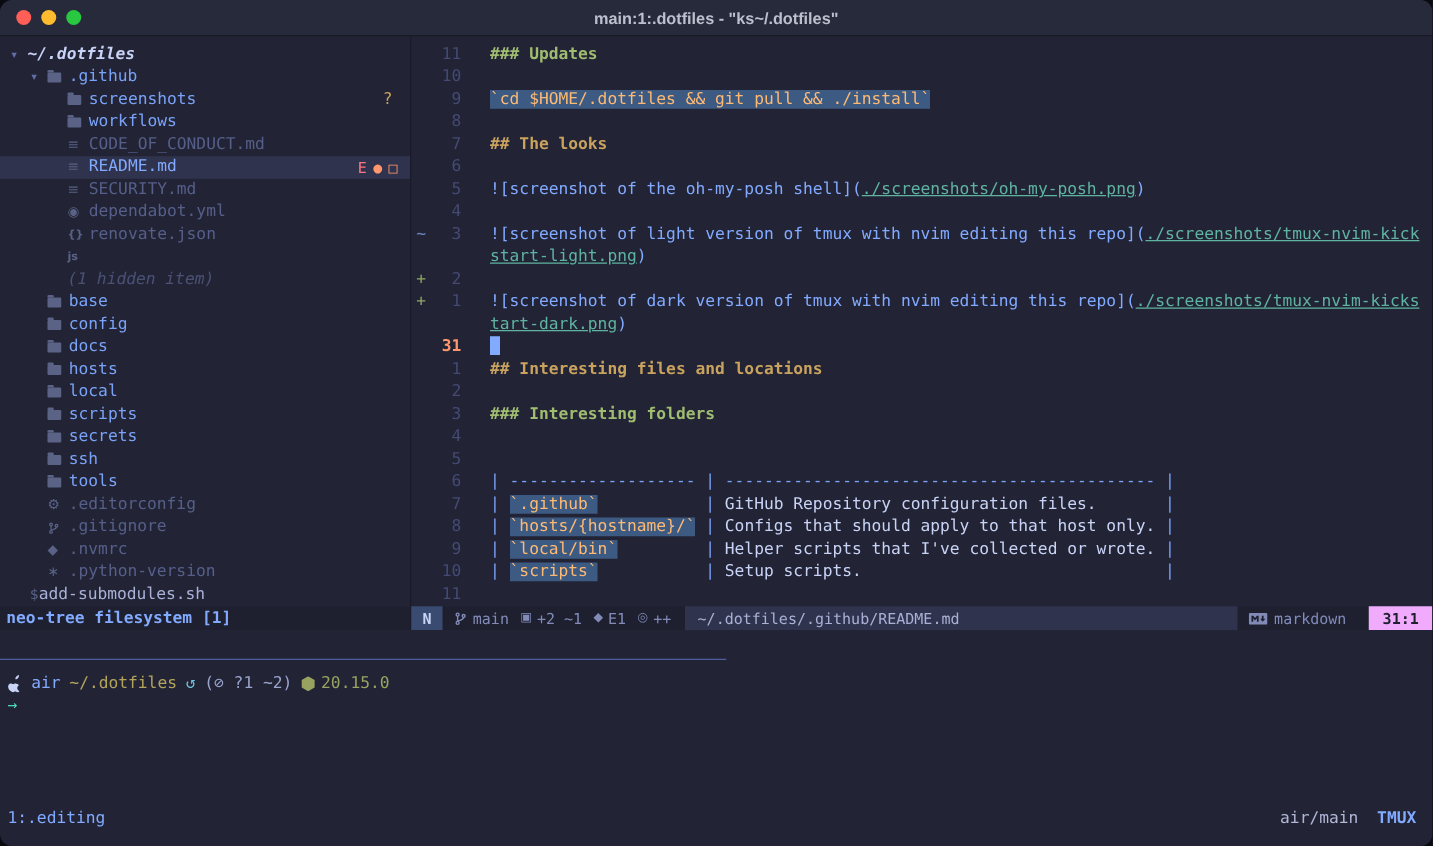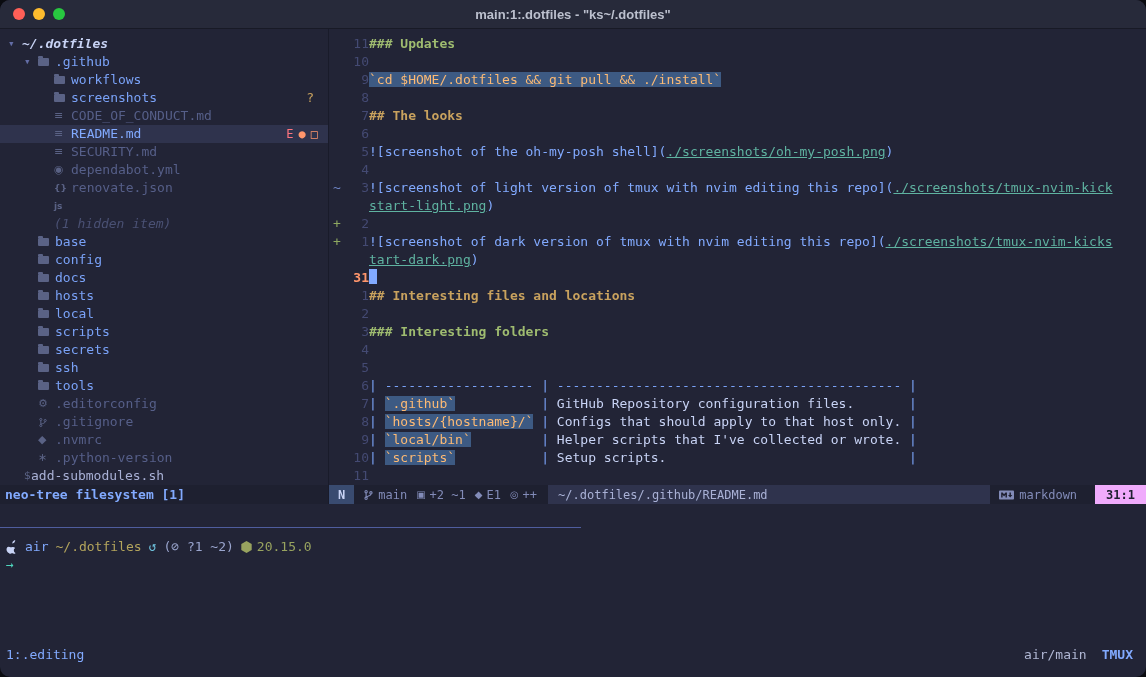--- a/index.html
+++ b/index.html
@@ -43,21 +43,21 @@
 
   
   .editor{flex:1;display:flex;flex-direction:column;padding-top:6px;box-sizing:border-box;min-width:0;}
   .buffer{flex:1;overflow:hidden;}
   .eline{height:18px;line-height:18px;display:flex;white-space:pre;}
   .sign{width:14px;padding-left:4px;box-sizing:border-box;}
   .sign.chg{color:#6d83c3;}
   .sign.add{color:#8ea860;}
   .lnum{width:26px;text-align:right;color:#444a73;}
   .lnum.cur{color:#ff966c;font-weight:bold;}
-  .ctext{margin-left:0;white-space:pre;}
+  .ctext{margin-left:23px;white-space:pre;}
   .h2{color:#c9a25e;font-weight:bold;}
   .h3{color:#9fbc70;font-weight:bold;}
   .link{color:#82aaff;}
   .url{color:#5fb3a1;text-decoration:underline;}
   .code{background:#3d5a83;color:#fdba74;}
   .tpipe{color:#7aa2f7;}
   .th{color:#7aa2f7;font-weight:bold;}
   .plain{color:#c8d3f5;}
   .cursor{display:inline-block;width:8px;height:15px;background:#82aaff;vertical-align:-2px;}
 
@@ -110,22 +110,22 @@
     </div>
     <span class="win-title">main:1:.dotfiles - "ks~/.dotfiles"</span>
   </div>
 
   <div class="main">
 
     <div class="sidebar">
       <div class="tree">
           <div class="trow root" style="padding-left: 8px;"><span class="exp">▾</span><span class="lbl">~/.dotfiles</span></div>
           <div class="trow dir" style="padding-left: 24px;"><span class="exp">▾</span><span class="ico"><i class="fold open"></i></span><span class="lbl">.github</span></div>
+          <div class="trow dir" style="padding-left: 40px;"><span class="exp"></span><span class="ico"><i class="fold"></i></span><span class="lbl">screenshots</span><span class="badge">?</span></div>
           <div class="trow dir" style="padding-left: 40px;"><span class="exp"></span><span class="ico"><i class="fold"></i></span><span class="lbl">workflows</span></div>
-          <div class="trow dir" style="padding-left: 40px;"><span class="exp"></span><span class="ico"><i class="fold"></i></span><span class="lbl">screenshots</span><span class="badge">?</span></div>
           <div class="trow file" style="padding-left: 40px;"><span class="exp"></span><span class="ico"><i class="gl">≡</i></span><span class="lbl">CODE_OF_CONDUCT.md</span></div>
           <div class="trow file sel" style="padding-left: 40px;"><span class="exp"></span><span class="ico"><i class="gl">≡</i></span><span class="lbl">README.md</span><span class="marks"><span class="mk err">E</span><span class="mk mod">●</span><span class="mk mod">□</span></span></div>
           <div class="trow file" style="padding-left: 40px;"><span class="exp"></span><span class="ico"><i class="gl">≡</i></span><span class="lbl">SECURITY.md</span></div>
           <div class="trow file" style="padding-left: 40px;"><span class="exp"></span><span class="ico"><i class="gl">◉</i></span><span class="lbl">dependabot.yml</span></div>
           <div class="trow file" style="padding-left: 40px;"><span class="exp"></span><span class="ico"><i class="gl sm">{}</i></span><span class="lbl">renovate.json</span></div>
           <div class="trow file" style="padding-left: 40px;"><span class="exp"></span><span class="ico"><i class="gl sm">js</i></span></div>
           <div class="trow hint" style="padding-left: 40px;"><span class="exp"></span><span class="lbl">(1 hidden item)</span></div>
           <div class="trow dir" style="padding-left: 24px;"><span class="exp"></span><span class="ico"><i class="fold"></i></span><span class="lbl">base</span></div>
           <div class="trow dir" style="padding-left: 24px;"><span class="exp"></span><span class="ico"><i class="fold"></i></span><span class="lbl">config</span></div>
           <div class="trow dir" style="padding-left: 24px;"><span class="exp"></span><span class="ico"><i class="fold"></i></span><span class="lbl">docs</span></div>

